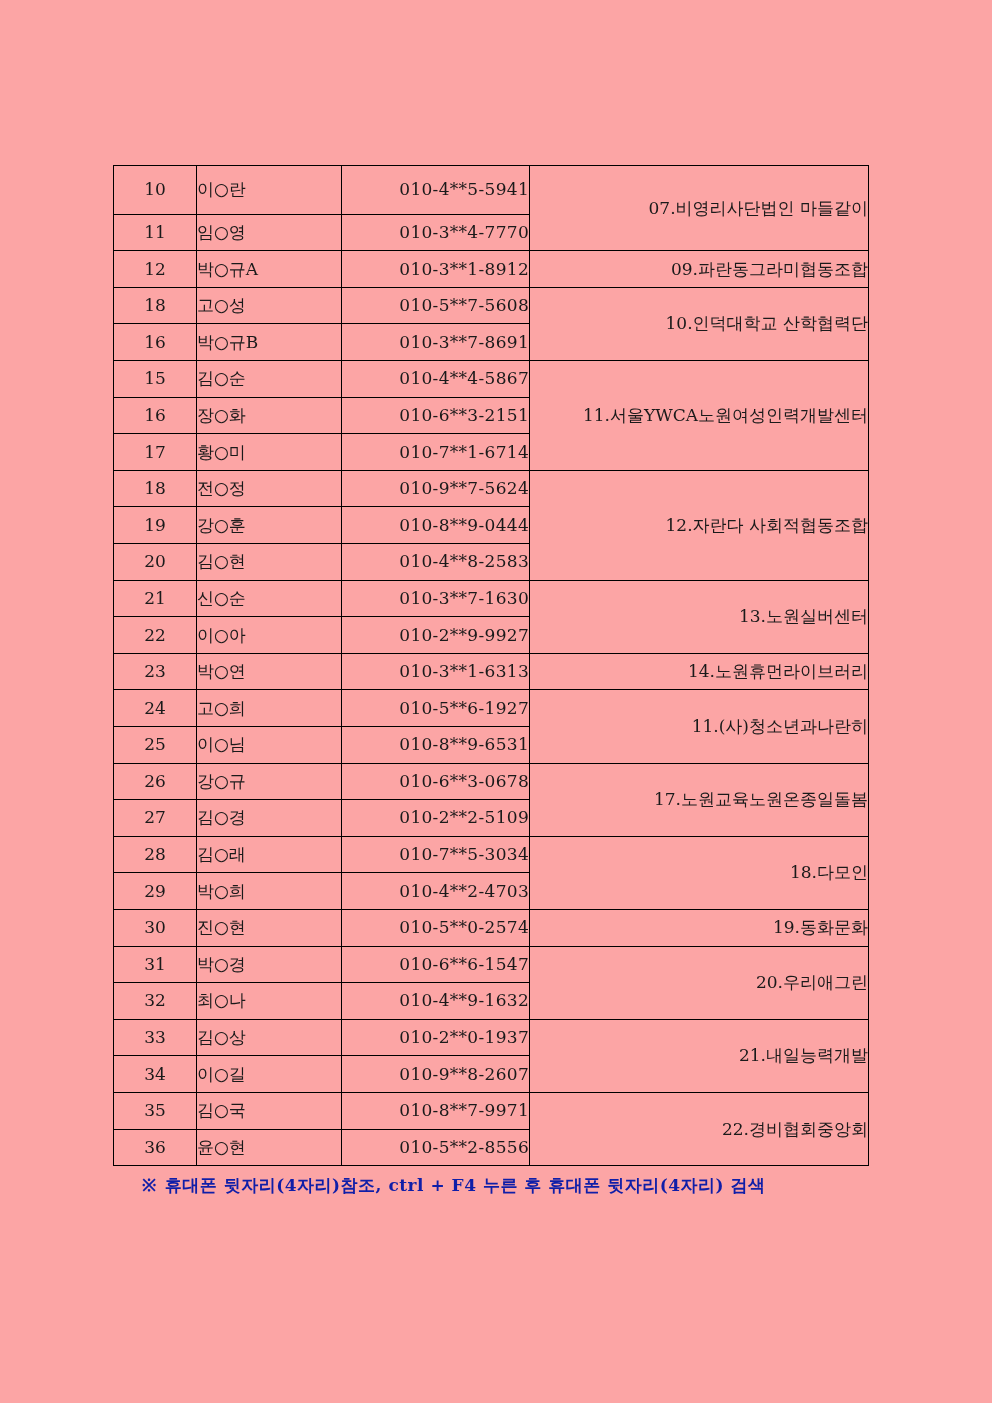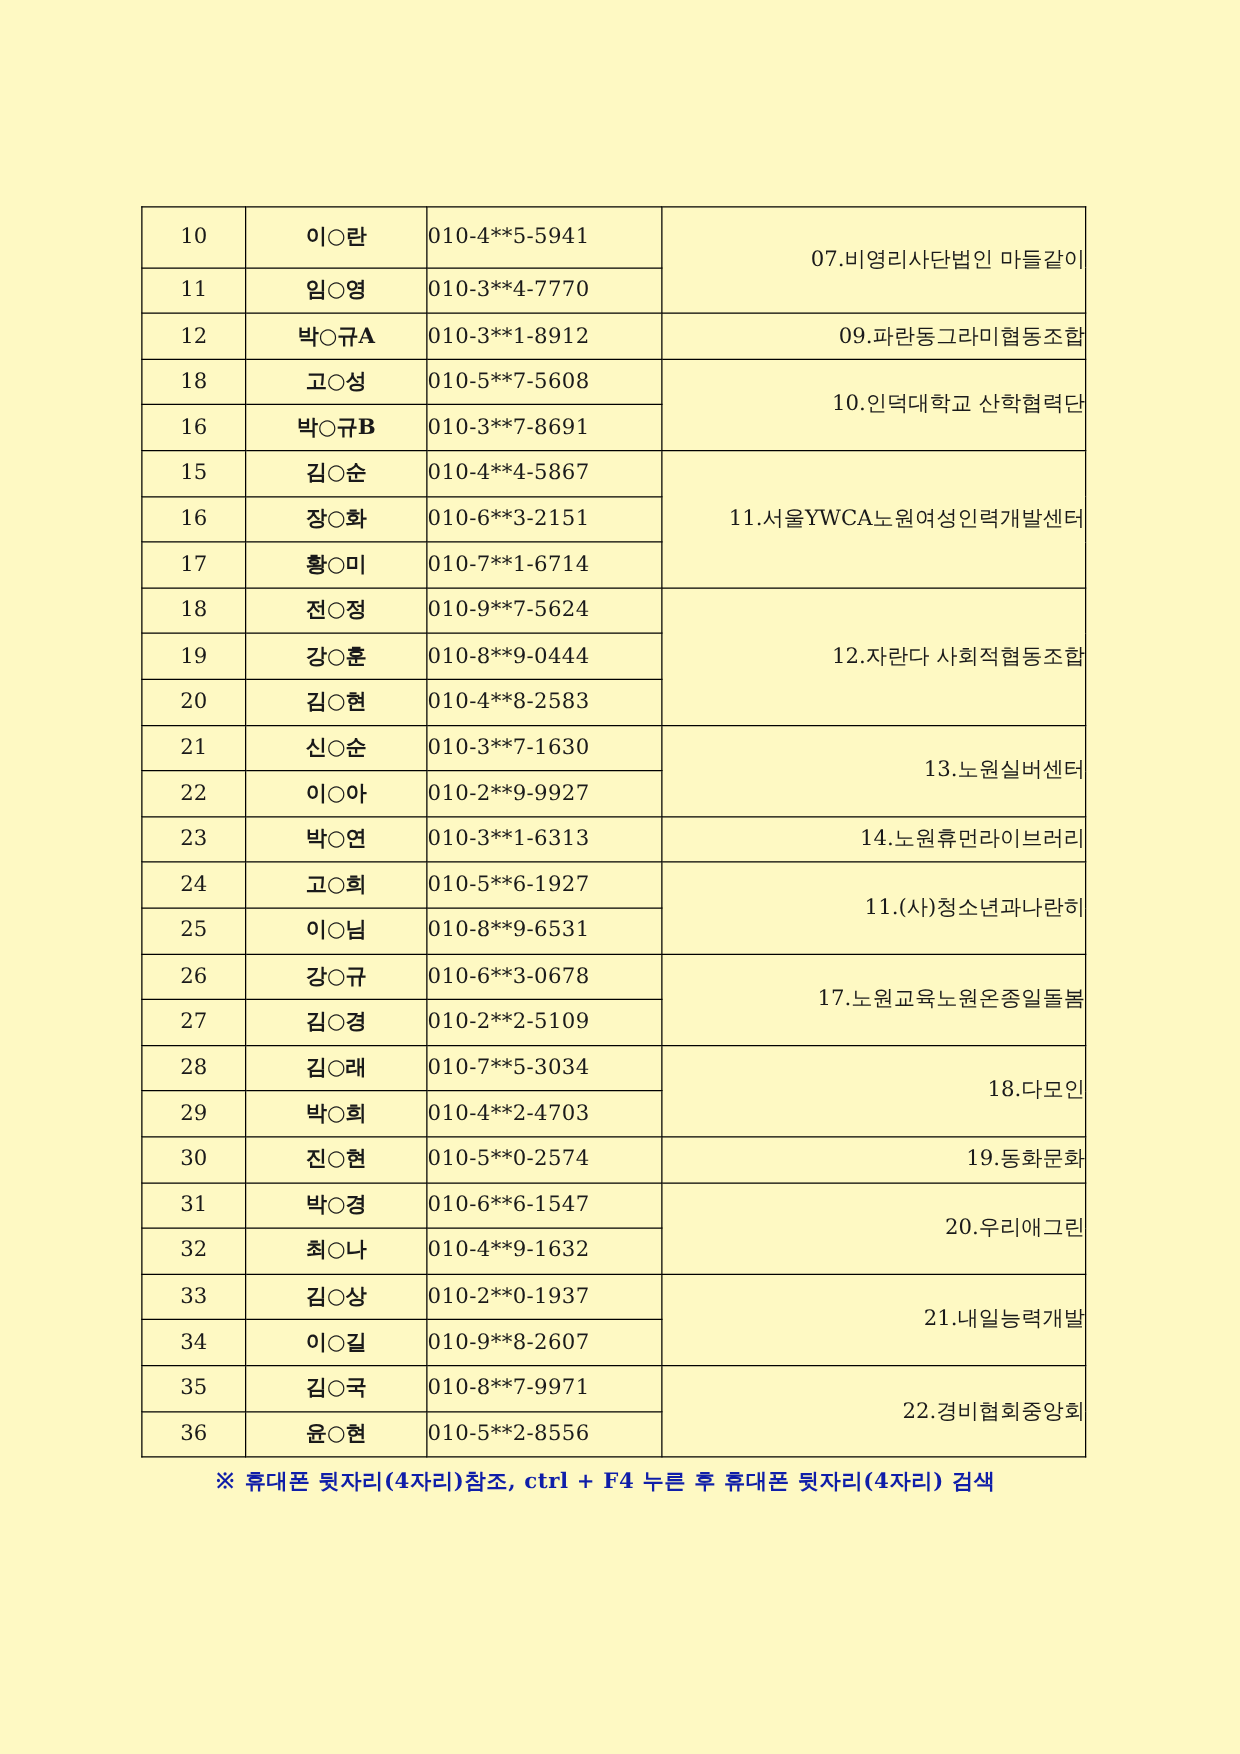--- a/index.html
+++ b/index.html
@@ -12,57 +12,56 @@
       height: 1403px;
       position: relative;
       overflow: hidden;
       font-family: "DejaVu Serif", "Liberation Serif", serif;
       color: #1a1a1a;
     }
     .page {
       position: absolute;
       left: 0; top: 0;
       width: 992px; height: 1403px;
-      background: #fef9c3;
+      background: #fca5a5;
     }
     table.roster {
       position: absolute;
       left: 113px;
       top: 165px;
       width: 755px;
       border-collapse: collapse;
       table-layout: fixed;
     }
     table.roster td {
       border: 1.3px solid #000;
       padding: 0;
       font-size: 17px;
       line-height: 1;
       vertical-align: middle;
       white-space: nowrap;
       overflow: hidden;
     }
     td.c-no { text-align: center; }
-    td.c-name { text-align: center; font-weight: bold; }
-    td.c-phone { text-align: left; letter-spacing: 0.3px; }
+    td.c-name { text-align: left; }
+    td.c-phone { text-align: right; letter-spacing: 0.3px; }
     td.c-org { text-align: right; padding-left: 9px; }
     tr.r-first td { height: 47.7px; }
     tr.r td { height: 35.6px; }
     .footnote {
       position: absolute;
       left: 142px;
       top: 1174px;
       font-family: "DejaVu Serif", "Liberation Serif", serif;
       font-weight: bold;
       font-size: 17px;
       color: #0f1ea8;
       white-space: nowrap;
       letter-spacing: 0.5px;
       line-height: 22px;
-      margin-left: 31px;
     }
     .footnote .mark { margin-right: 8px; }
   </style>
 </head>
 <body>
 
 <div class="page">
 
   <table class="roster">
     <colgroup>

